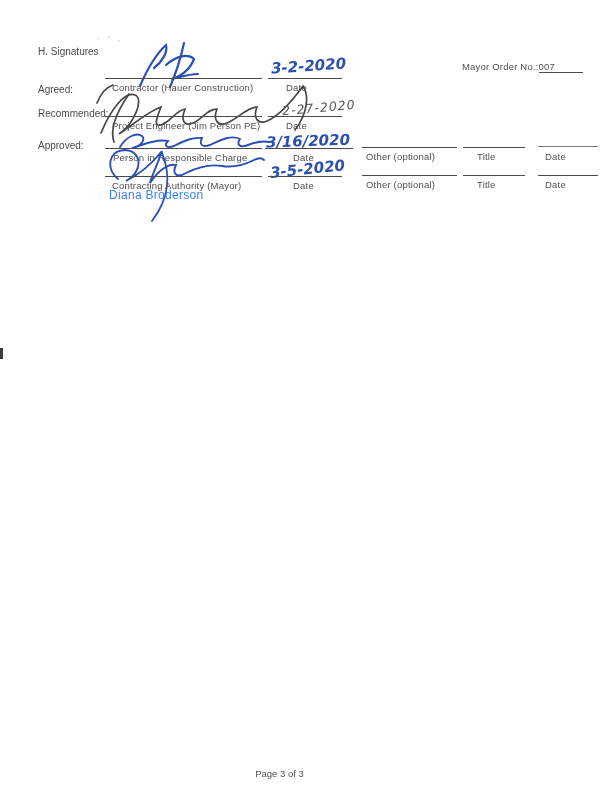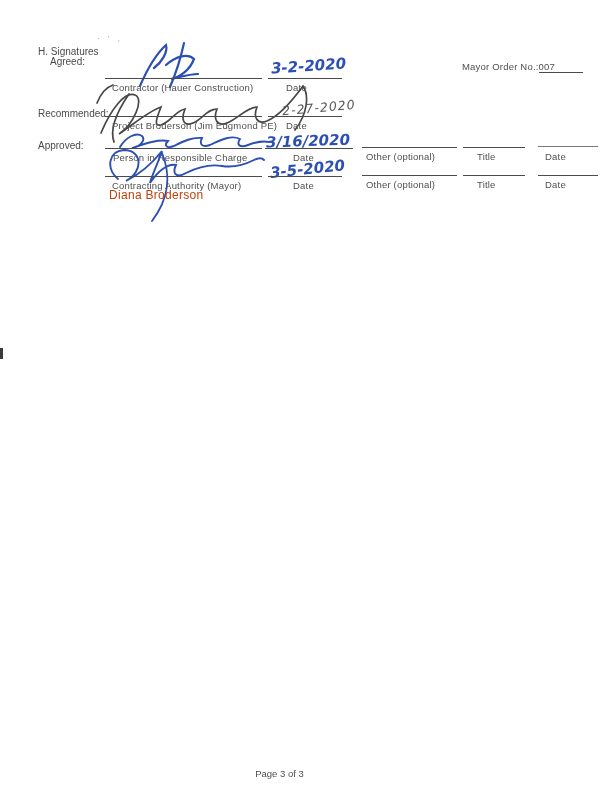--- a/index.html
+++ b/index.html
@@ -8,41 +8,41 @@
     font-family:"Liberation Sans","DejaVu Sans",sans-serif;color:#4c4c4c;
   }
   .abs{position:absolute;}
   .lbl{font-size:9.5px;color:#4f4f4f;letter-spacing:.2px;white-space:nowrap;}
   .role{font-size:10px;color:#4a4a4a;white-space:nowrap;}
   .sigline{border-bottom:1.3px solid #4a4a4a;height:0;}
   .sigline.light{border-bottom:1px solid #777;}
   .hand{font-style:italic;font-weight:bold;white-space:nowrap;font-family:"DejaVu Sans",sans-serif;}
   .hand.blue{color:#2b4fb2;}
   .hand.dark{color:#5a5a5a;font-weight:normal;}
-  .printed{font-size:12px;color:#c2410c;letter-spacing:.3px;white-space:nowrap;}
+  .printed{font-size:12px;color:#3b82f6;letter-spacing:.3px;white-space:nowrap;}
   .footer{font-size:9.5px;color:#4f4f4f;text-align:center;width:559px;}
   .co-val{border-bottom:1.2px solid #4a4a4a;display:inline-block;min-width:44px;}
   svg{overflow:visible;}
   .artifact{background:#3a3a3a;}
   .dots{color:#9a9a9a;font-size:8px;letter-spacing:3px;}
 </style>
 </head>
 <body>
 
 <div class="page">
 
   <div class="abs dots" style="left:97px;top:34px;">· ' ,</div>
 
   <div class="abs role" style="left:38px;top:46px;">H. Signatures</div>
 
   <div class="abs lbl" style="left:462px;top:61px;">
     <span>Mayor Order No.:</span><span class="co-val">007</span>
   </div>
 
-  <div class="abs role" style="left:38px;top:56px;margin-left:12px;">Agreed:</div>
+  <div class="abs role" style="left:38px;top:84px;">Agreed:</div>
 
   <svg class="abs" style="left:128px;top:40px;" width="92" height="50">
     <g fill="none" stroke="#2b4fb2" stroke-width="2.2" stroke-linecap="round">
       <path d="M 12 46 C 18 32 26 16 38 5 C 40 12 34 22 26 28"></path>
       <path d="M 56 3 C 53 17 48 33 42 47"></path>
       <path d="M 38 25 C 48 16 60 13 66 19 C 62 30 52 37 43 39 C 52 37 62 34 70 34"></path>
     </g>
   </svg>
   <div class="abs sigline" style="left:105px;top:78px;width:157px;"></div>
   <div class="abs lbl" style="left:112px;top:82px;">Contractor (Hauer Construction)</div>
@@ -54,21 +54,21 @@
   <div class="abs role" style="left:38px;top:108px;">Recommended:</div>
 
   <svg class="abs" style="left:95px;top:83px;" width="245" height="60">
     <g fill="none" stroke="#474747" stroke-width="1.7" stroke-linecap="round">
       <path d="M 6 50 C 16 26 30 8 40 12 C 50 16 38 42 24 51 C 40 40 54 28 66 24 C 62 34 58 44 66 42 C 76 39 80 28 90 26 C 86 36 88 44 98 40 C 108 36 112 26 122 26 C 118 36 122 44 132 40 C 144 35 152 24 162 24 C 158 34 162 42 172 38 C 186 32 200 14 208 3 C 214 12 213 30 200 47"></path>
       <path d="M 34 11 C 23 27 14 45 19 59"></path>
       <path d="M 2 20 C 6 10 12 4 18 2"></path>
     </g>
   </svg>
   <div class="abs sigline" style="left:105px;top:116px;width:157px;"></div>
-  <div class="abs lbl" style="left:112px;top:120px;">Project Broderson (Jim Edgmond PE)</div>
+  <div class="abs lbl" style="left:112px;top:120px;">Project Engineer (Jim Person PE)</div>
 
   <div class="abs hand dark" style="left:282px;top:100px;font-size:12.5px;transform:rotate(-5deg);letter-spacing:1px;">2-27-2020</div>
   <div class="abs sigline" style="left:268px;top:116px;width:74px;"></div>
   <div class="abs lbl" style="left:286px;top:120px;">Date</div>
 
   <div class="abs role" style="left:38px;top:140px;">Approved:</div>
 
   <svg class="abs" style="left:112px;top:129px;" width="160" height="26">
     <g fill="none" stroke="#2b4fb2" stroke-width="1.9" stroke-linecap="round">
       <path d="M 8 18 C 14 8 24 3 30 7 C 34 11 28 18 20 19 C 32 15 46 10 56 12 C 52 16 54 20 62 17 C 72 12 80 8 90 9 C 87 15 90 19 98 16 C 110 10 120 6 128 10 C 124 16 128 19 136 16 C 144 13 152 12 157 13"></path>

